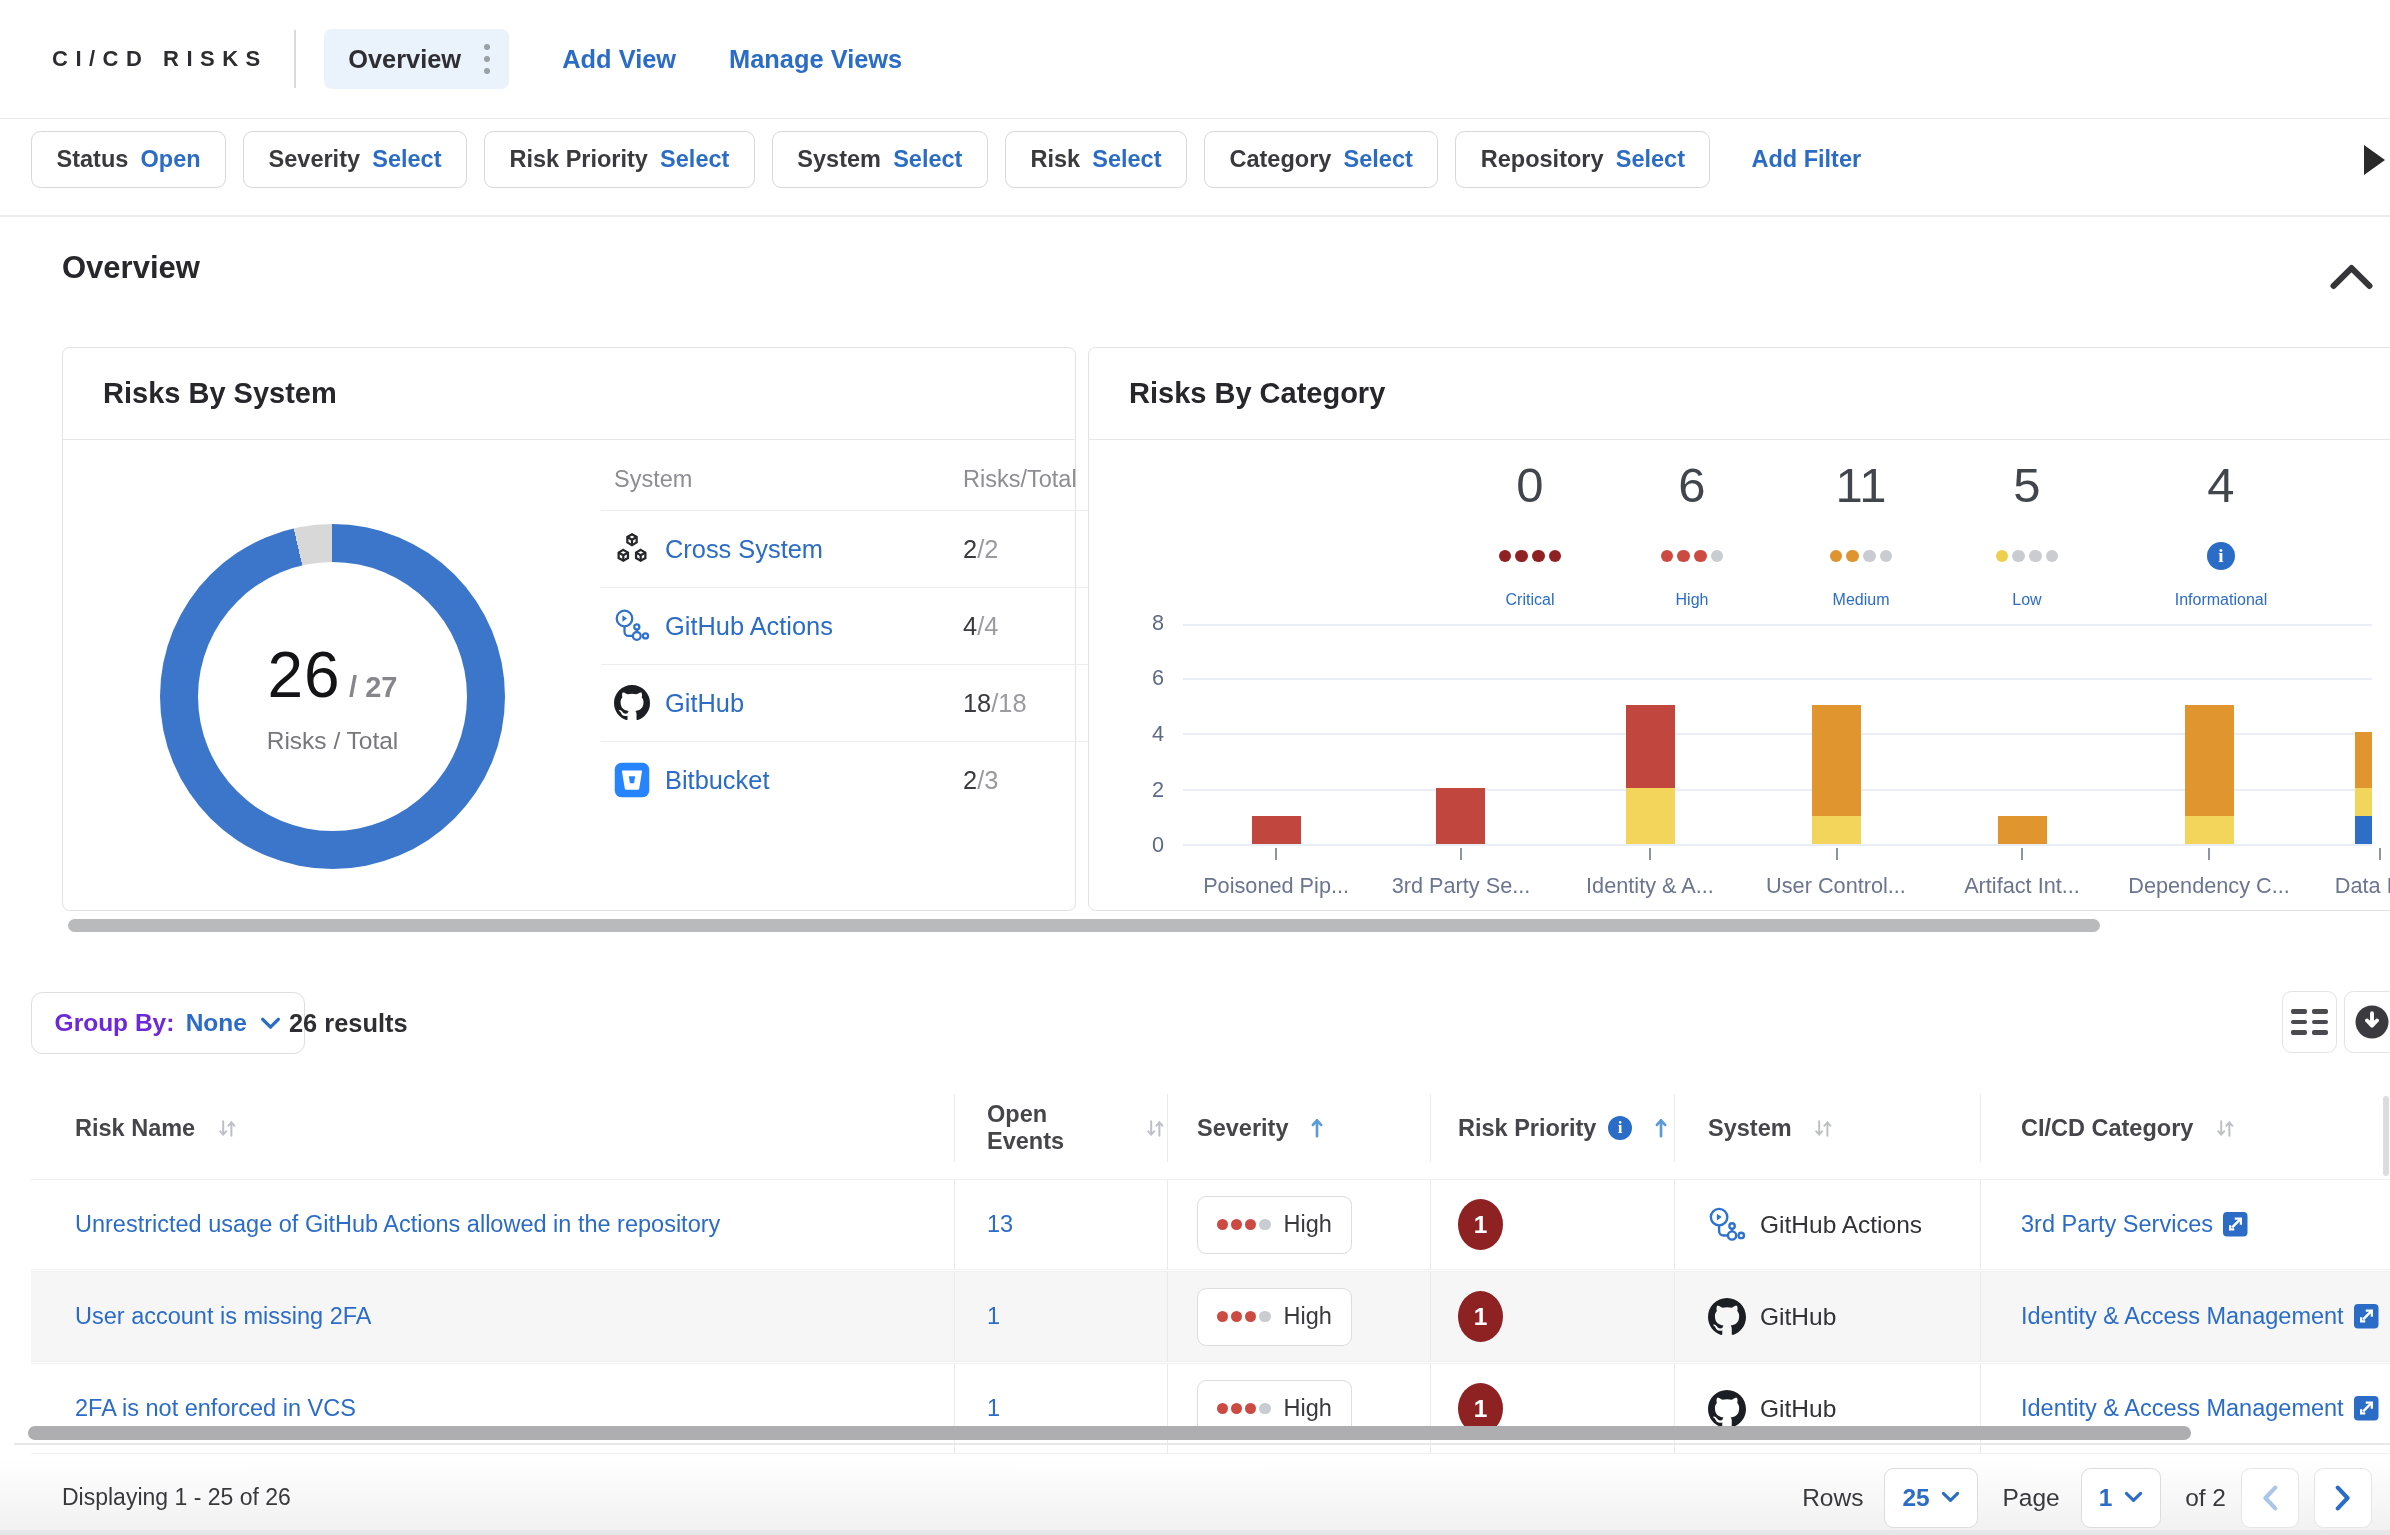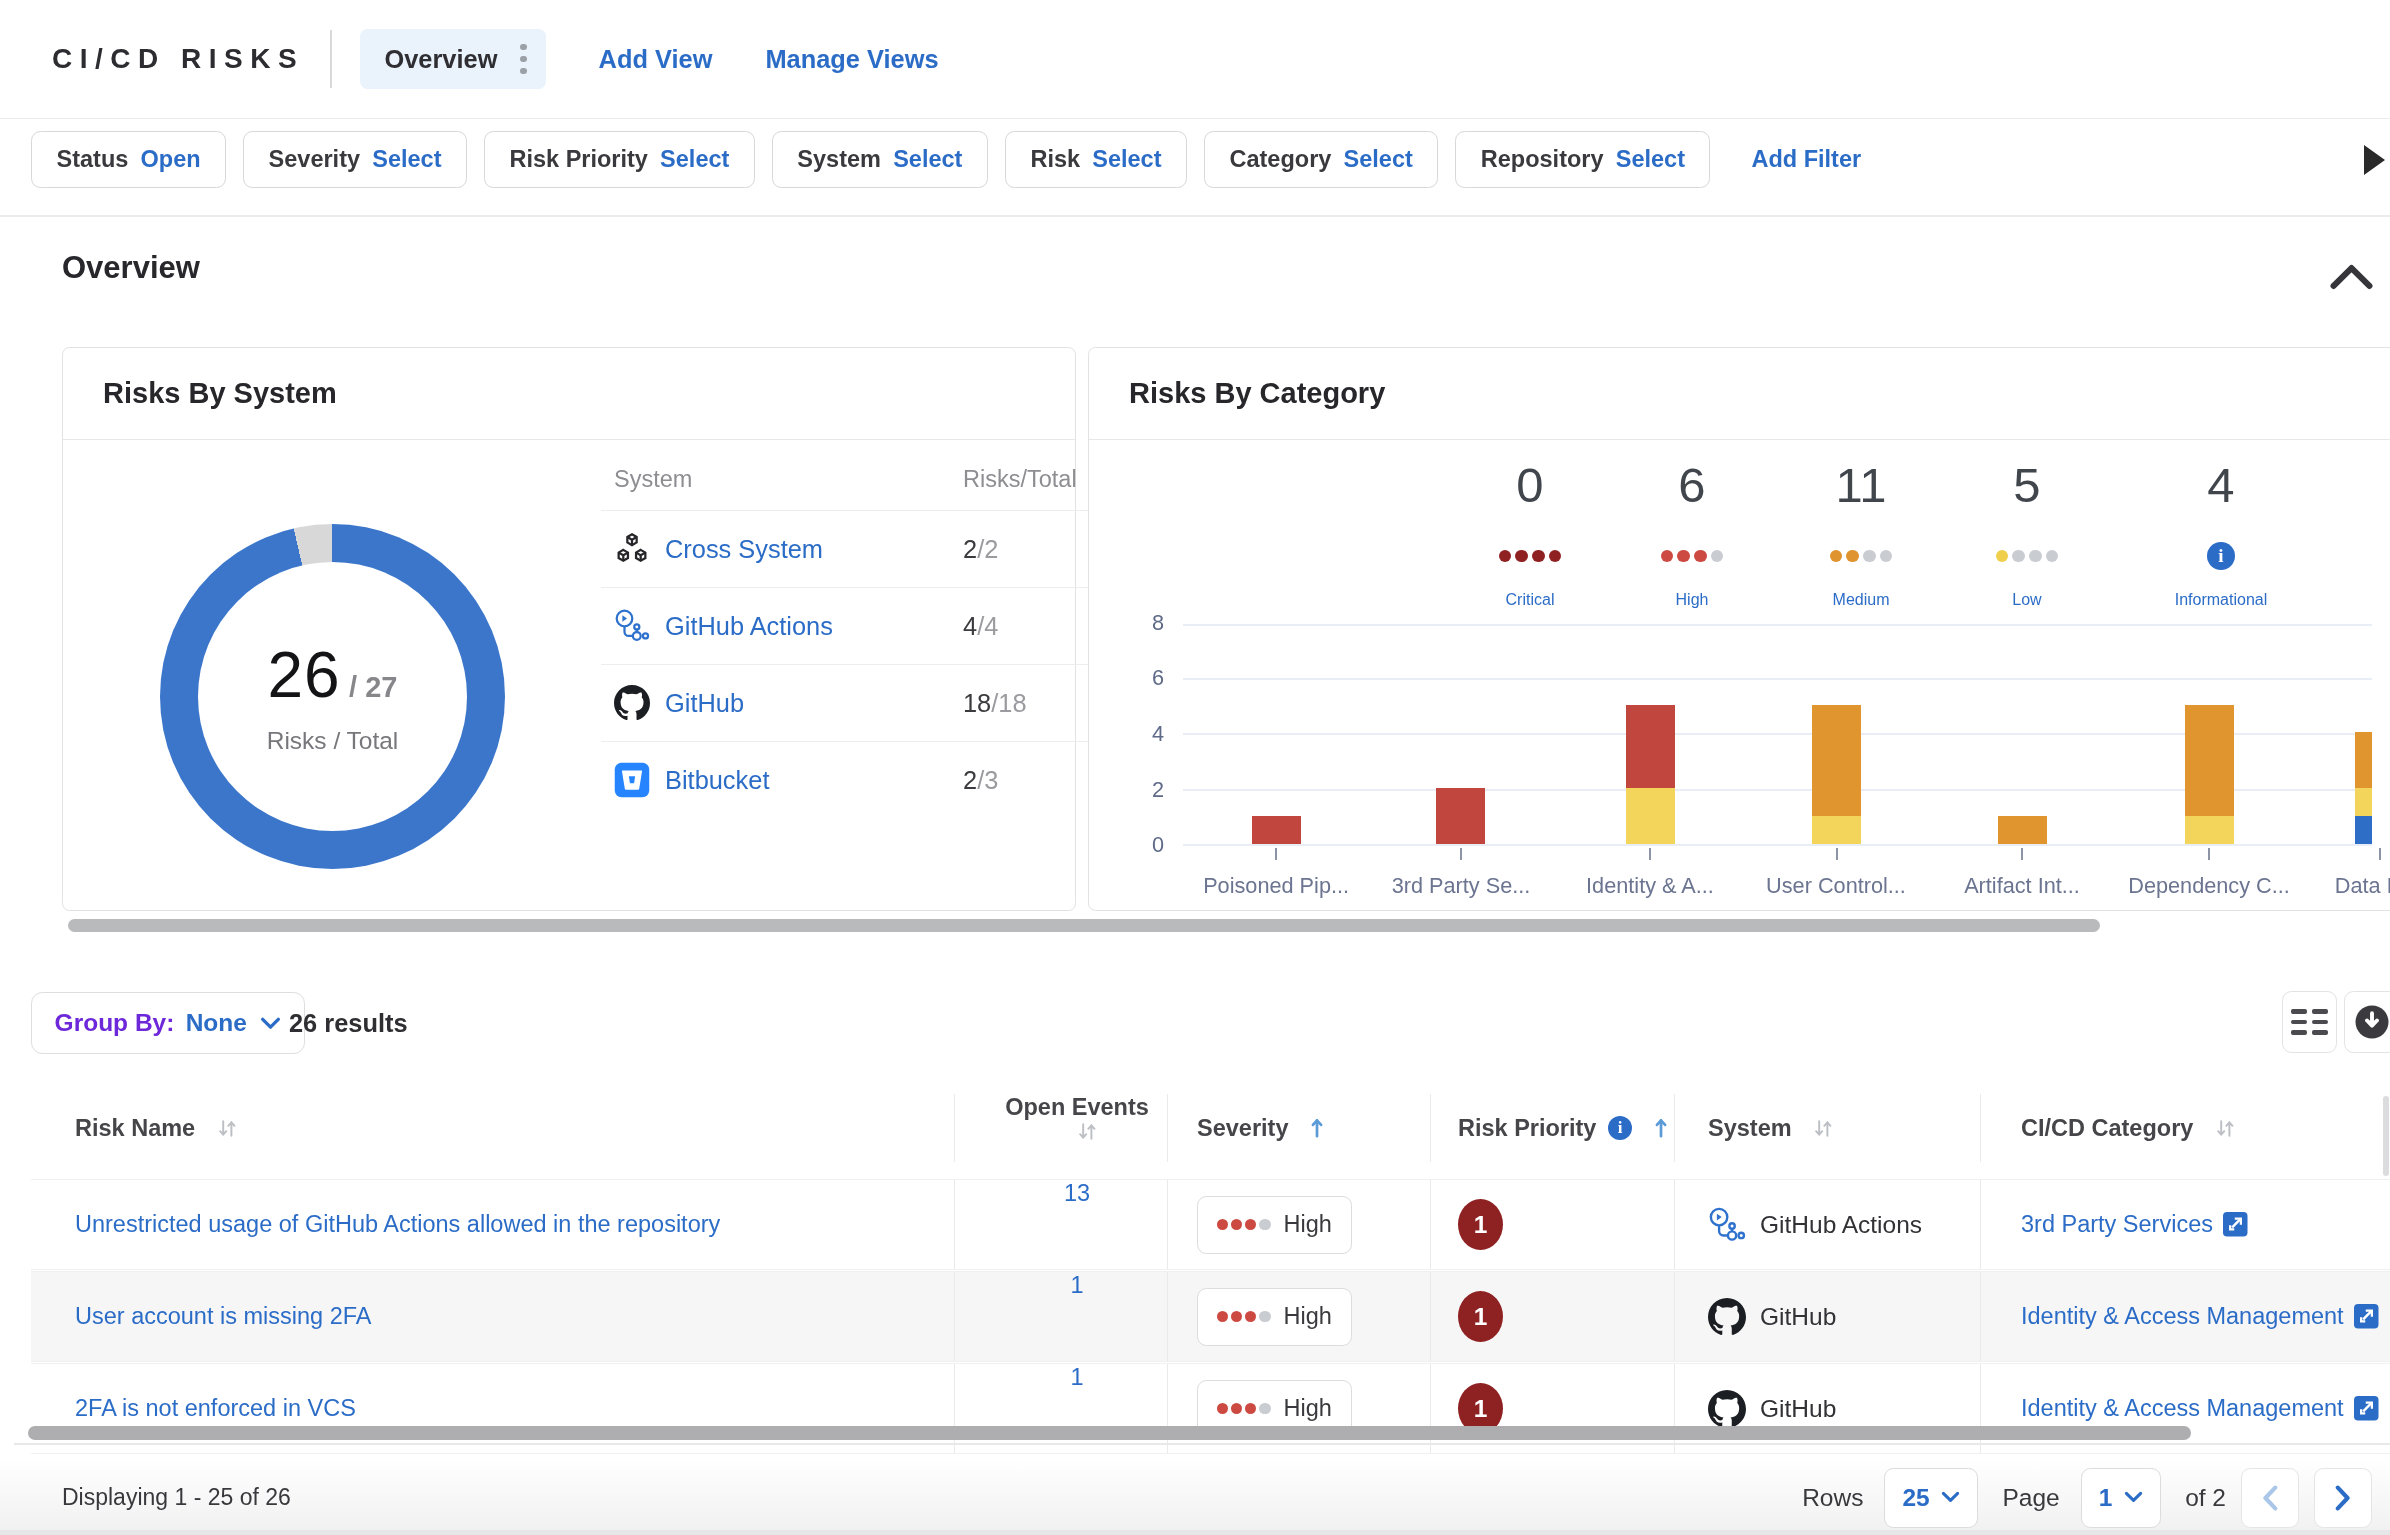--- a/index.html
+++ b/index.html
@@ -4,21 +4,21 @@
 <style>
   html,body{margin:0;padding:0;background:#fff;}
   .page{position:relative;width:2391px;height:1536px;background:#fff;overflow:hidden;
         font-family:"Liberation Sans","DejaVu Sans",sans-serif;color:#3c3c40;}
   a{text-decoration:none;cursor:pointer;}
   svg{display:block;}
 
   
   .topbar{position:absolute;top:0;left:0;right:0;height:118px;border-bottom:1.9px solid #ececec;
           display:flex;align-items:center;background:#fff;}
-  .app-title{margin-left:52px;font-size:28px;font-weight:700;letter-spacing:7.5px;color:#2d2d31;white-space:nowrap;}
+  .app-title{margin-left:52px;font-size:22px;font-weight:700;letter-spacing:7.5px;color:#2d2d31;white-space:nowrap;}
   .title-sep{width:1.9px;height:58px;background:#d9d9d9;margin:0 28px 0 26px;}
   .tab{height:60px;background:#eaf2fb;border-radius:7.5px;display:flex;align-items:center;
        padding:0 15px 0 24.5px;font-size:25.4px;font-weight:700;color:#2f2f33;}
   .kebab{display:flex;flex-direction:column;gap:5.6px;margin-left:19px;padding:3.8px;}
   .kebab i{width:6.6px;height:6.6px;border-radius:50%;background:#9aa0a6;}
   .nav-link{font-size:25.4px;font-weight:700;color:#2b6cc7;margin-left:53px;}
 
   
   .filterbar{position:absolute;top:131px;left:31px;display:flex;align-items:center;}
   .pills{display:flex;gap:17px;}
@@ -97,21 +97,21 @@
   .btn-cols{left:2282px;}
   .btn-dl{left:2344px;}
   .cols-ic{display:grid;grid-template-columns:16px 16px;gap:5.6px;}
   .cols-ic i{height:4.7px;background:#4a4a4f;border-radius:1.9px;}
 
   
   .rgrid{display:grid;grid-template-columns:924px 213px 263px 244px 306px 411px;align-items:center;}
   .thead{position:absolute;top:1094px;left:31px;height:68px;font-size:23.5px;font-weight:700;color:#46464a;}
   .cell{height:100%;display:flex;align-items:center;border-right:1.9px solid #eaeaea;overflow:hidden;}
   .cell.last{border-right:none;}
-  .c0{padding-left:44px;text-align:center;} .c1{padding-left:32px;flex-direction:column;} .c2{padding-left:29px;}
+  .c0{padding-left:44px;text-align:center;} .c1{padding-left:32px;} .c2{padding-left:29px;}
   .c3{padding-left:27px;} .c4{padding-left:33px;} .c5{padding-left:40px;}
   .sorti{margin-left:10.4px;flex:0 0 auto;}
   .trow{position:absolute;left:31px;height:89px;background:#fff;border-top:1.9px solid #f0f0f0;
         border-bottom:1.9px solid #f0f0f0;}
   .trow.alt{background:#f6f6f7;}
   .cell-link{font-size:23.5px;color:#2b6cc7;white-space:nowrap;}
   .sev-pill{display:inline-flex;align-items:center;height:56px;border:1.9px solid #dcdcdc;border-radius:9.4px;
             background:#fff;padding:0 19px;gap:13px;}
   .pill-dots{display:flex;gap:2.8px;align-items:center;}
   .pill-dots .dot{width:11.3px;height:11.3px;}

